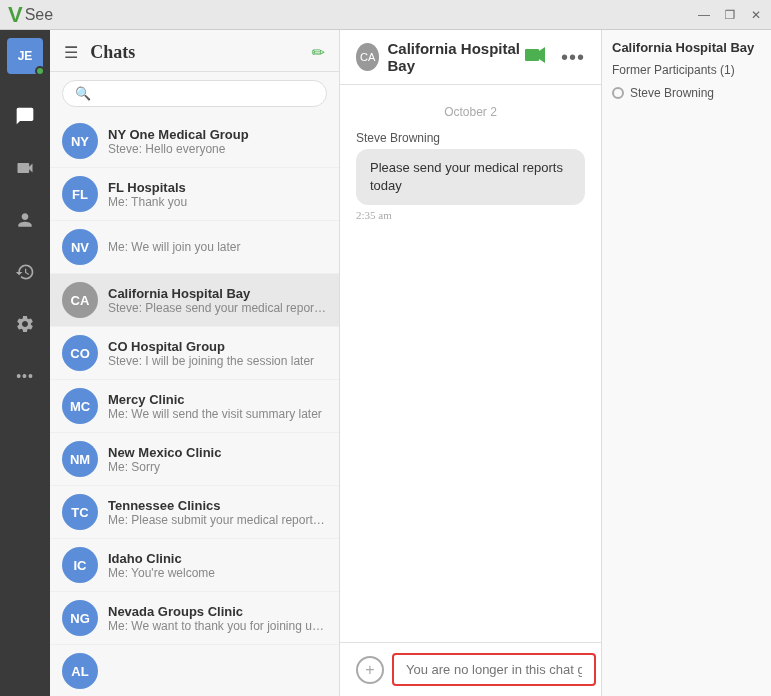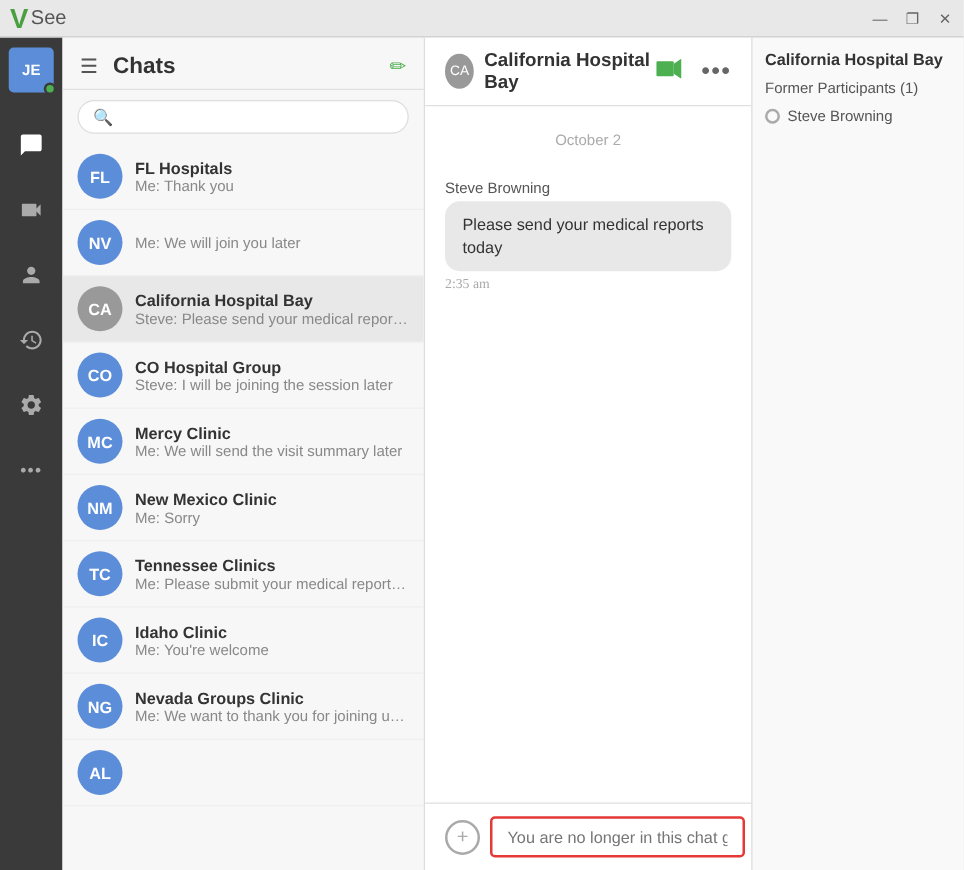--- a/index.html
+++ b/index.html
@@ -138,20 +138,21 @@
     }
     .hamburger-icon {
       color: #555;
       font-size: 16px;
       cursor: pointer;
     }
     .chat-title {
       font-size: 18px;
       font-weight: 600;
       color: #333;
+      font-family: Liberation Serif, serif;
     }
     .compose-icon {
       color: #4caf50;
       font-size: 16px;
       cursor: pointer;
     }
     .search-box {
       margin: 8px 12px;
       background: white;
       border: 1px solid #ddd;
@@ -278,21 +279,21 @@
       cursor: pointer;
     }
 
     
     .chat-messages {
       flex: 1;
       padding: 16px;
       overflow-y: auto;
       display: flex;
       flex-direction: column;
-      gap: 20px;
+      gap: 8px;
     }
     .date-divider {
       text-align: center;
       color: #aaa;
       font-size: 12px;
       margin: 4px 0;
     }
     .message-group {
       display: flex;
       flex-direction: column;
@@ -446,20 +447,27 @@
       <div class="chat-list-header-left">
         <span class="hamburger-icon">☰</span>
         <span class="chat-title">Chats</span>
       </div>
       <span class="compose-icon">✏</span>
     </div>
     <div class="search-box">
       <span class="search-icon">🔍</span>
     </div>
     <div class="chat-list" id="chat-list-container">
+    <div class="chat-item">
+      <div class="chat-avatar ">NY</div>
+      <div class="chat-info">
+        <div class="chat-name">NY One Medical Group</div>
+        <div class="chat-preview">Steve: Hello everyone</div>
+      </div>
+    </div>
         <div class="chat-item">
       <div class="chat-avatar ">FL</div>
       <div class="chat-info">
         <div class="chat-name">FL Hospitals</div>
         <div class="chat-preview">Me: Thank you</div>
       </div>
     </div>
         <div class="chat-item">
       <div class="chat-avatar ">NV</div>
       <div class="chat-info">

